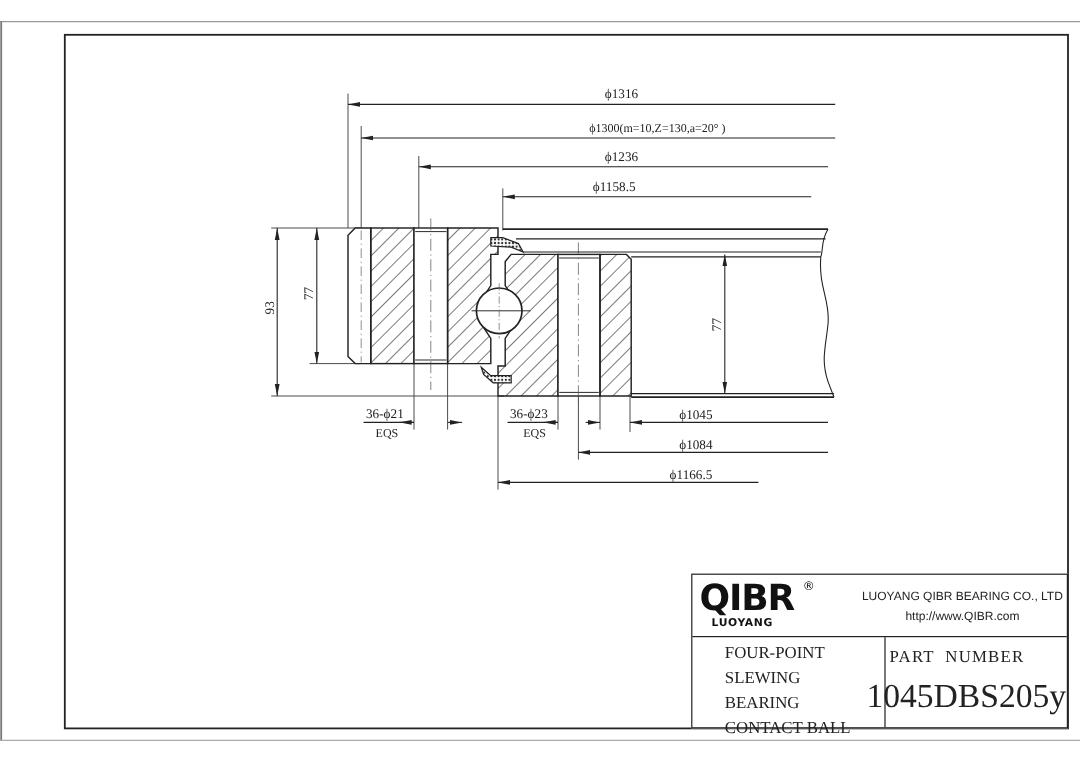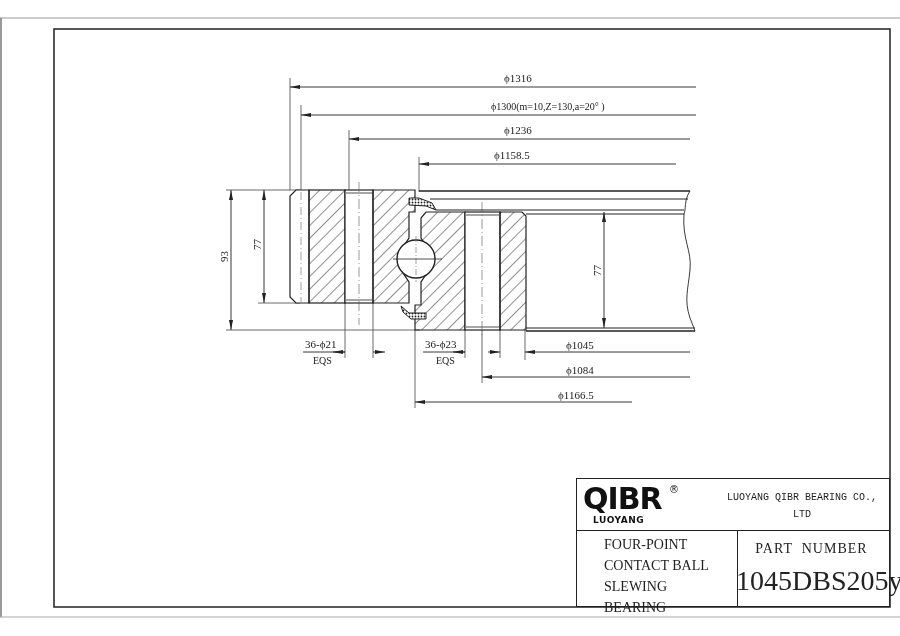--- a/index.html
+++ b/index.html
@@ -12,24 +12,24 @@
         border:1.5px solid #222; box-sizing:border-box; background:#fff; }
   .tb-top { position:absolute; left:0; top:0; width:100%; height:52px; border-bottom:1.5px solid #222; box-sizing:border-box; }
   .logo { position:absolute; left:6px; top:3px; width:120px; height:46px; }
   .logo-main { position:absolute; left:0; top:0; font-family:"DejaVu Sans","Liberation Sans",sans-serif;
                font-weight:bold; font-size:30px; letter-spacing:-1px; color:#111; line-height:34px; }
   .logo-reg { position:absolute; left:86px; top:2px; font-size:10px; color:#111;
               font-family:"DejaVu Sans",sans-serif; }
   .logo-sub { position:absolute; left:10px; top:33px; font-family:"DejaVu Sans","Liberation Sans",sans-serif;
               font-weight:bold; font-size:9px; letter-spacing:0.5px; color:#111; }
   .company { position:absolute; left:140px; top:10px; width:170px; text-align:center;
-             font-family:Liberation Mono, monospace; font-size:10px; color:#222; line-height:17px; }
+             font-family:Liberation Sans, sans-serif; font-size:10px; color:#222; line-height:17px; }
   .tb-left { position:absolute; left:0; top:52px; width:161px; height:75px; border-right:1.5px solid #222; box-sizing:border-box;
              font-family:"Liberation Serif","DejaVu Serif",serif; font-size:14px; color:#222; padding:3px 16px 0 27px; line-height:21px; }
-  .tb-right { position:absolute; left:159px; top:52px; width:151px; height:75px; text-align:center;
+  .tb-right { position:absolute; left:145px; top:52px; width:151px; height:75px; text-align:center;
               font-family:"Liberation Serif","DejaVu Serif",serif; color:#222; }
   .pn-label { font-size:14px; margin-top:10px; letter-spacing:1px; }
   .pn-value { font-size:28px; margin-top:8px; }
 </style>
 </head>
 <body>
 
 <svg width="900" height="636" viewBox="0 0 900 636">
   <defs>
     <pattern id="hatch" patternUnits="userSpaceOnUse" width="9" height="9" patternTransform="rotate(45)">
@@ -159,24 +159,25 @@
 
 <div class="tb">
   <div class="tb-top">
     <div class="logo">
       <span class="logo-main">QIBR</span>
       <span class="logo-reg">®</span>
       <span class="logo-sub">LUOYANG</span>
     </div>
     <div class="company">
       <div>LUOYANG QIBR BEARING CO., LTD</div>
+      <div>http://www.QIBR.com</div>
     </div>
   </div>
   <div class="tb-left">
     <div>FOUR-POINT</div>
+    <div>SLEWING BEARING</div>
     <div>CONTACT BALL</div>
-    <div>SLEWING BEARING</div>
   </div>
   <div class="tb-right">
     <div class="pn-label" style="white-space:pre;">PART  NUMBER</div>
     <div class="pn-value">1045DBS205y</div>
   </div>
 </div>
 
 </body></html>

